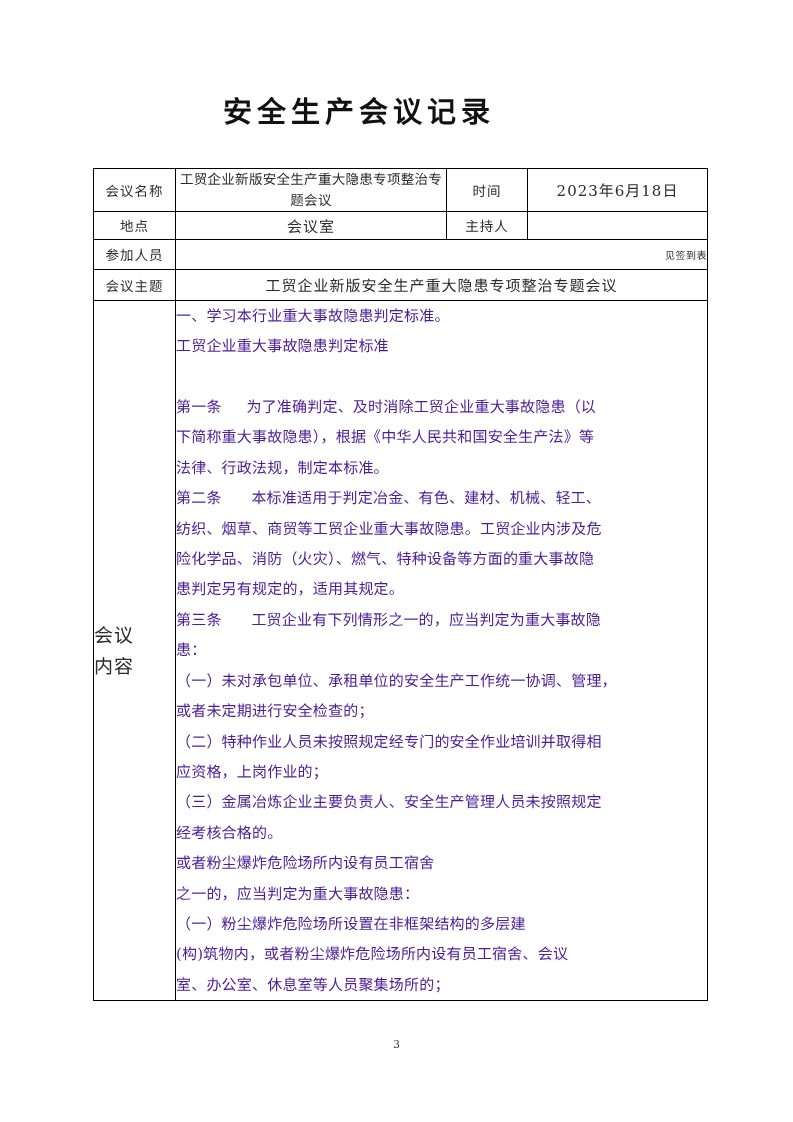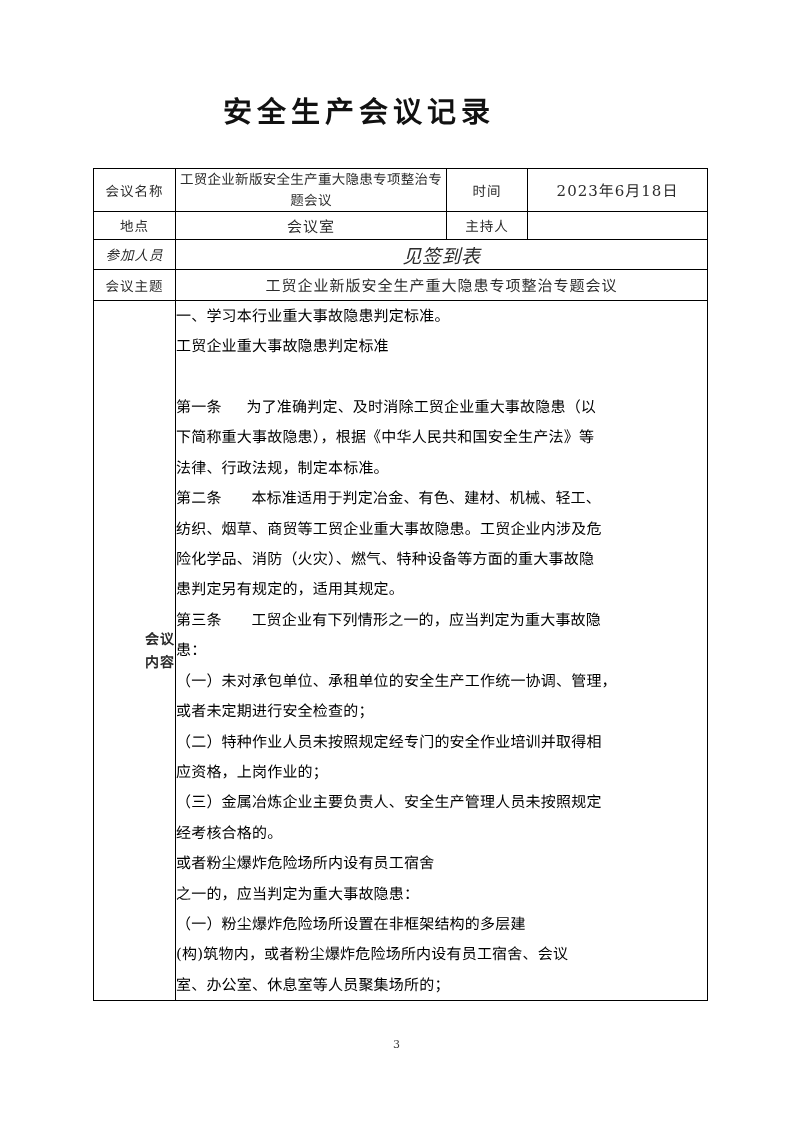--- a/index.html
+++ b/index.html
@@ -76,52 +76,51 @@
     font-size: 13.5px;
     letter-spacing: 0.3px;
   }
   .cell-center {
     text-align: center;
     padding: 6px 6px;
     font-size: 15px;
     letter-spacing: 1px;
   }
   .cell-left {
-    text-align: center;
+    text-align: right;
     padding: 6px 8px;
-    font-size: 19px;
+    font-size: 10px;
     letter-spacing: 0.5px;
   }
   .cell-empty {
     height: 22px;
   }
   .row-h-name td  { height: 40px; }
   .row-h-place td { height: 27px; }
-  .row-h-part td  { height: 29px; font-style: italic; }
+  .row-h-part td  { height: 29px; }
   .row-h-topic td { height: 30px; }
 
   
   .content-label {
-    text-align: right;
+    text-align: left;
     vertical-align: middle;
-    font-size: 14px;
+    font-size: 19px;
     line-height: 1.6;
     letter-spacing: 1px;
-    font-weight: bold;
   }
   .content-body {
     vertical-align: top;
     padding: 10px 12px 12px 12px;
   }
   .content-body .line {
     font-size: 15px;
     line-height: 30.4px;
     letter-spacing: 0.2px;
     white-space: pre;
-    color: #000000;
+    color: #4c1d95;
     font-family: "DejaVu Serif", "Liberation Serif", serif;
   }
   .content-body .line.blank {
     height: 30.4px;
   }
 
   
   .page-number {
     position: absolute;
     left: 0;

